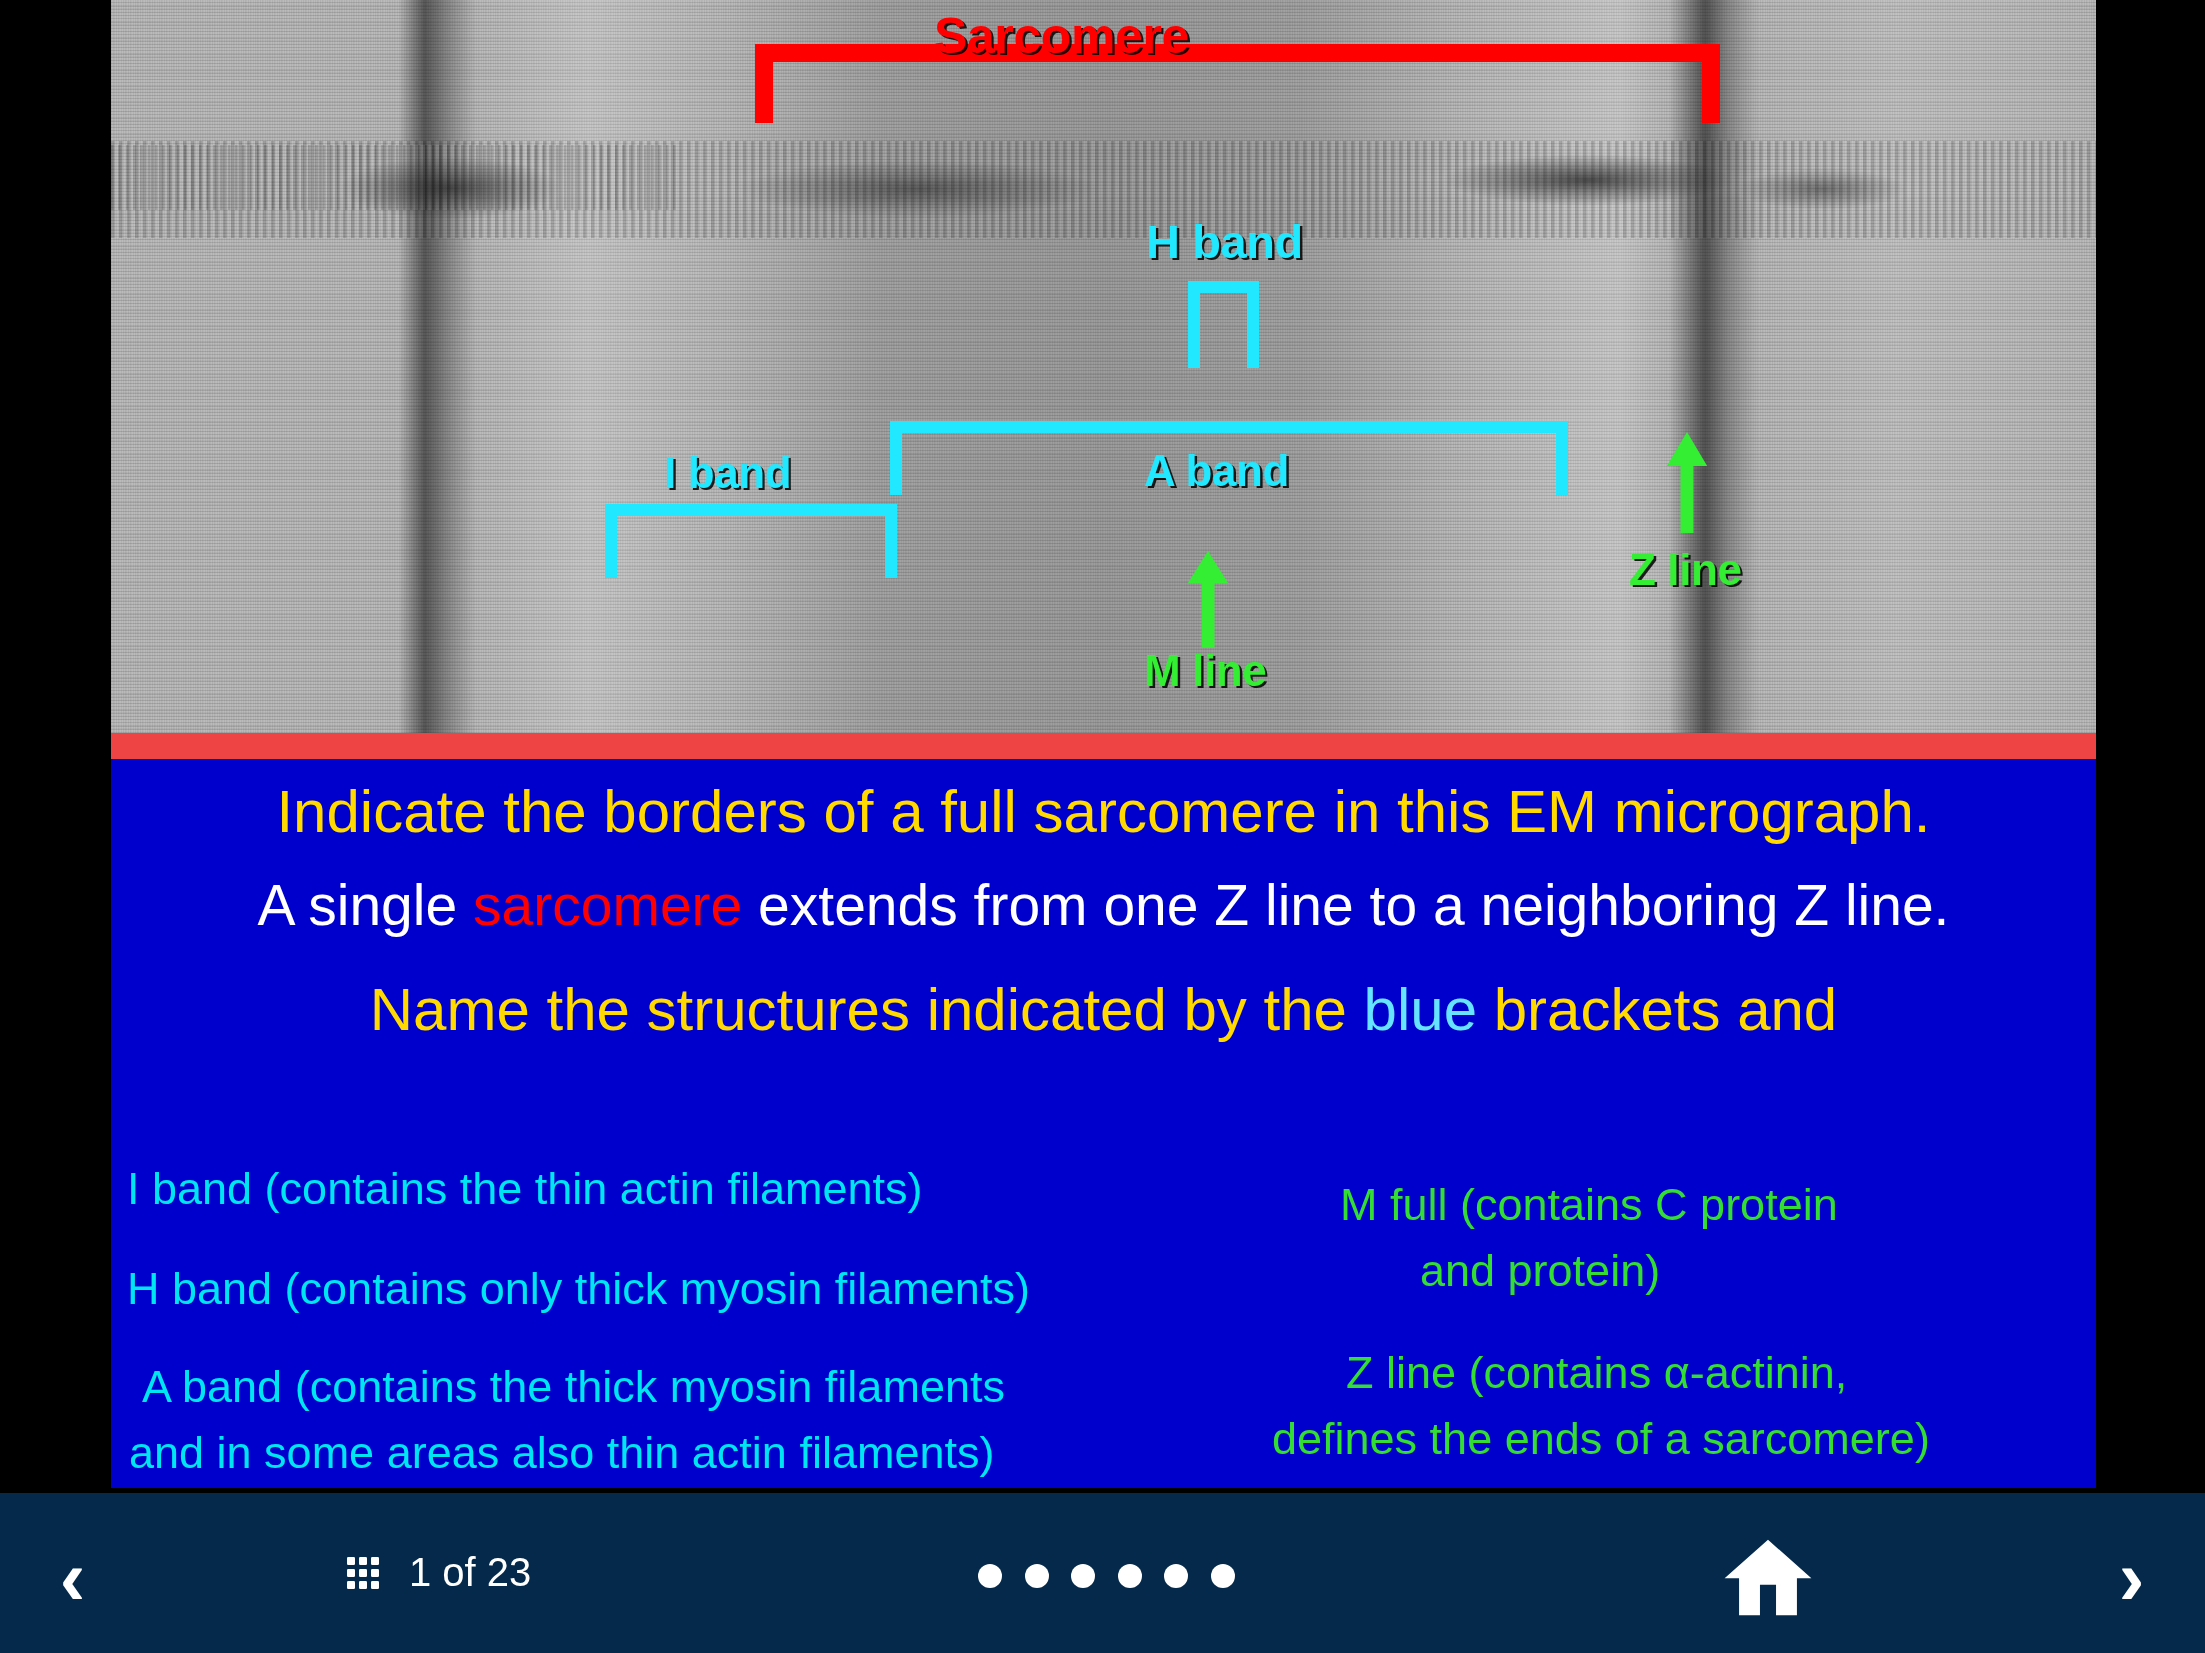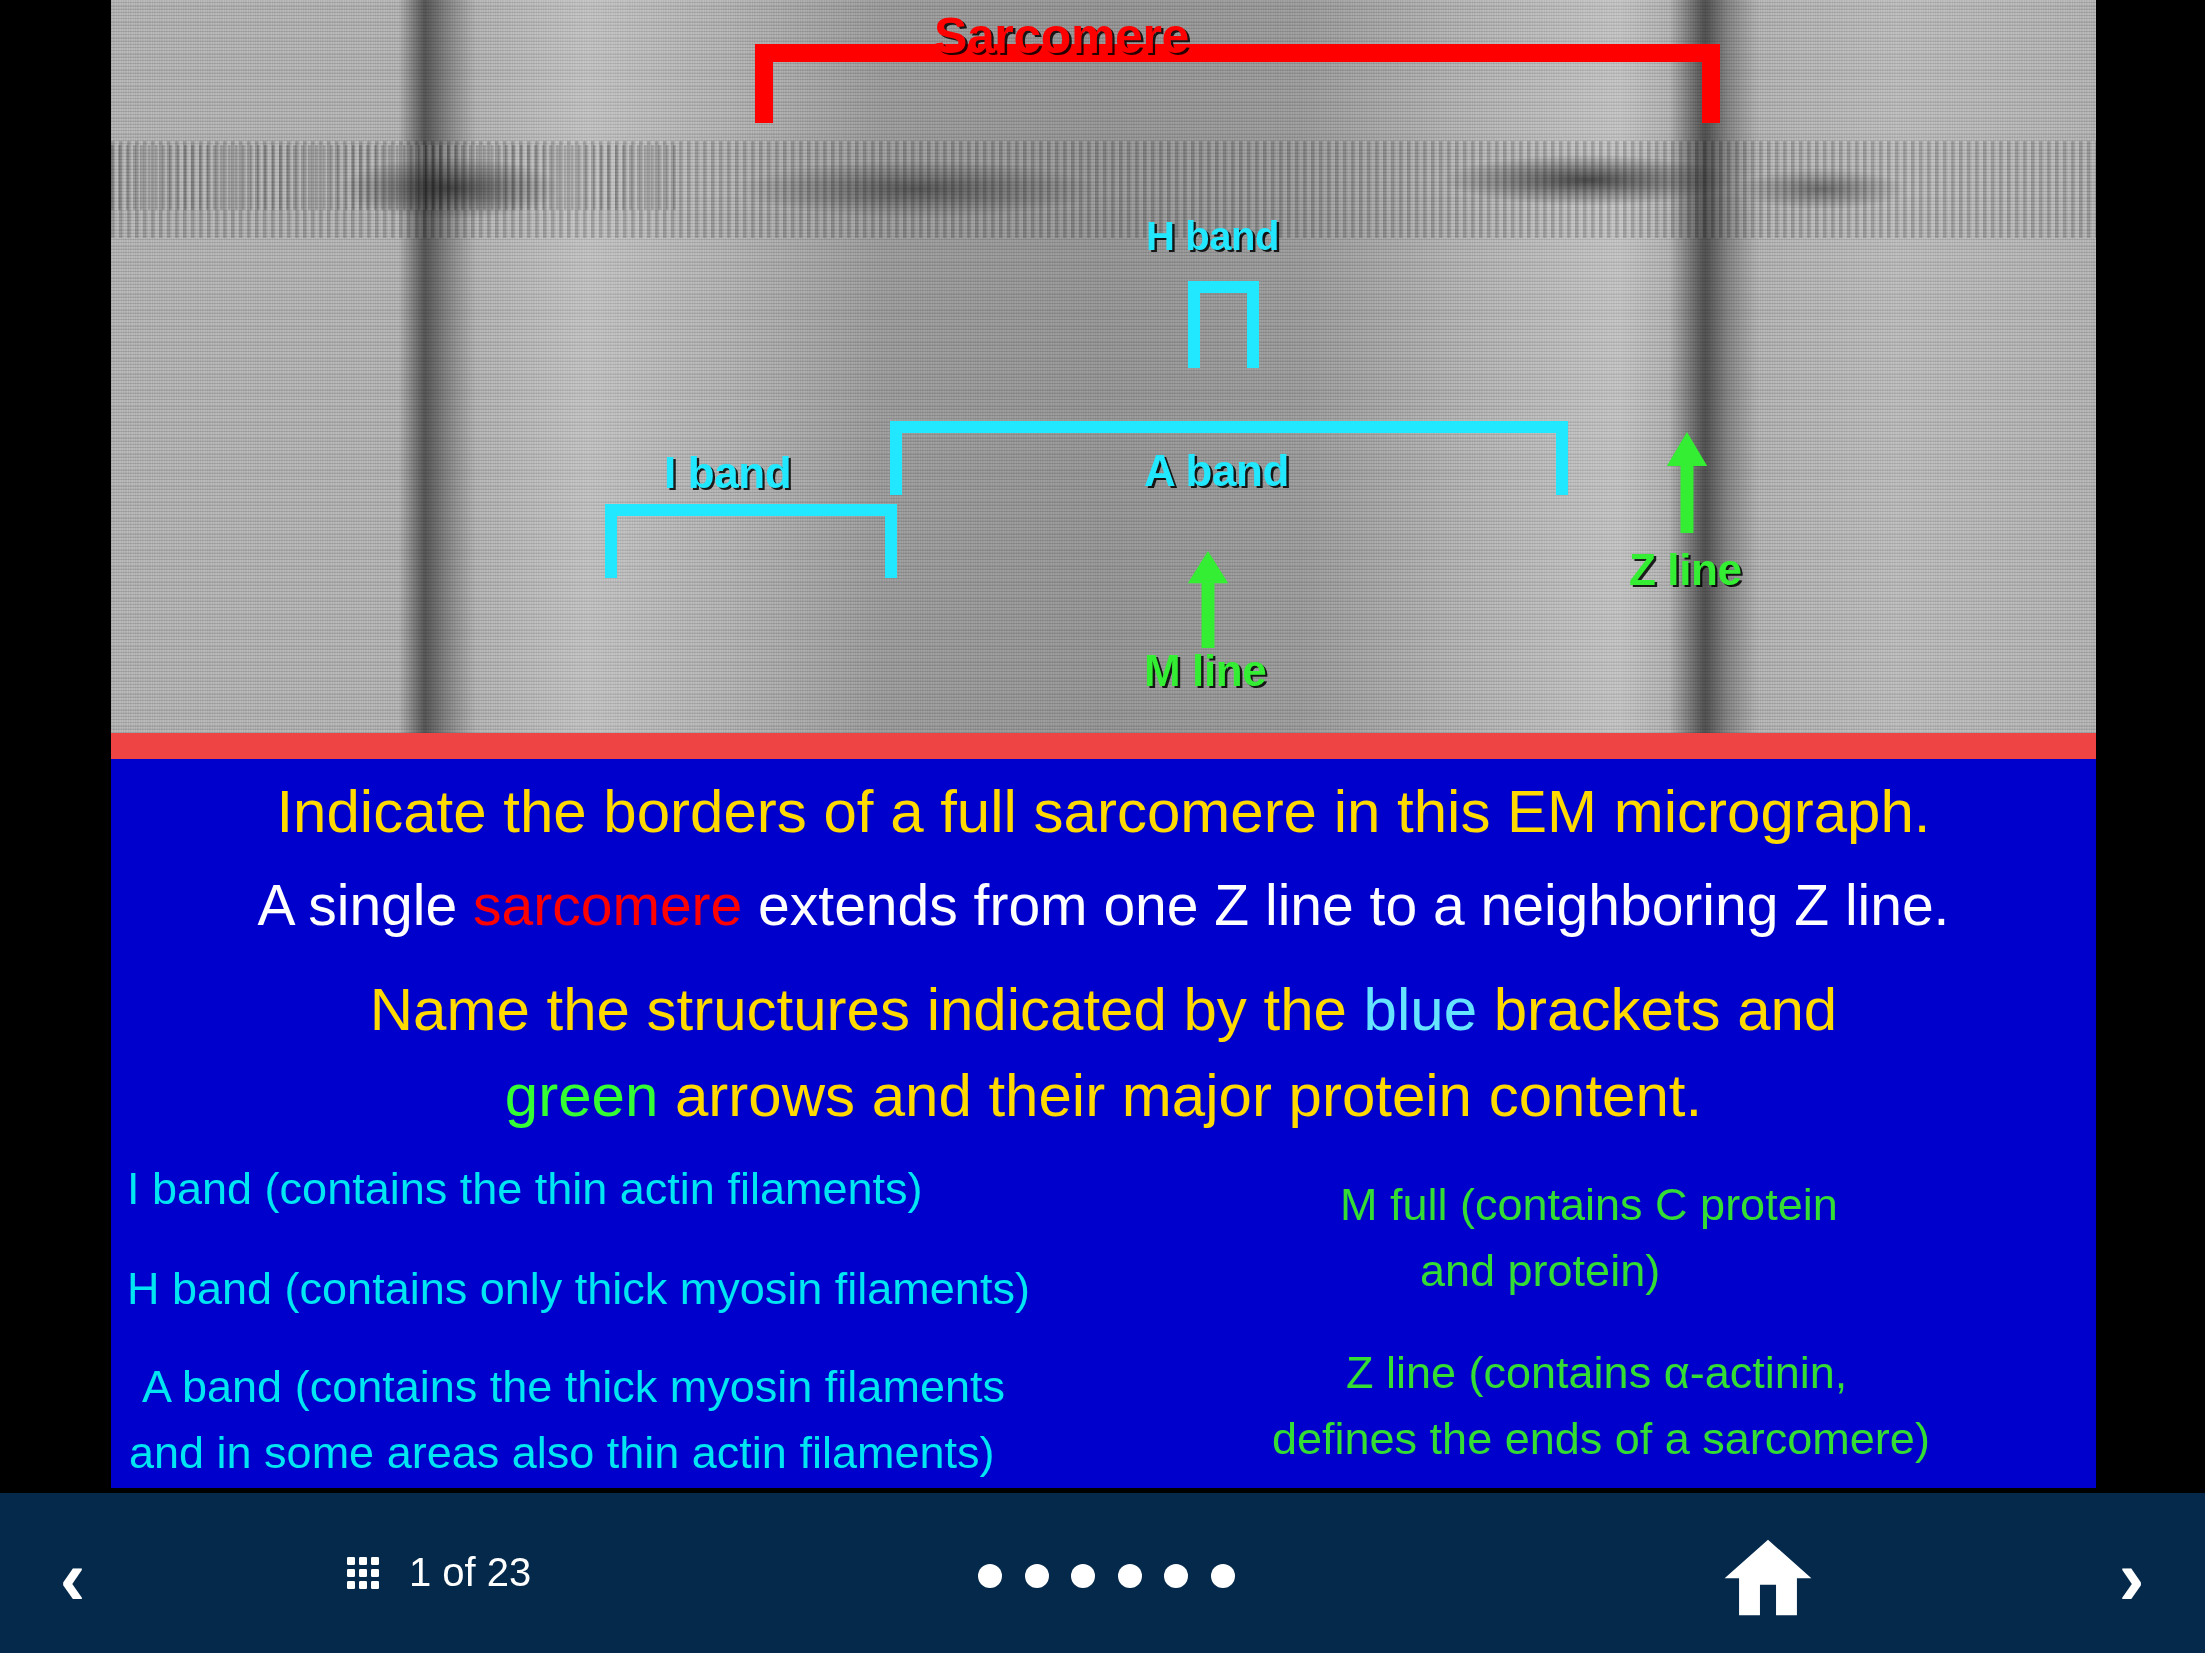--- a/index.html
+++ b/index.html
@@ -197,21 +197,21 @@
     <div id="micrograph">
       <div id="darkpatch-a"></div>
       <div id="mito-band"></div>
 
       <div class="bracket-top" style="left:644px; top:44px; width:965px; height:79px;
                   border-width:18px; border-color:#ff0000;"></div>
       <div class="anno-label" style="left:823px; top:6.5px; font-size:50px; color:#ff0000;">Sarcomere</div>
 
       <div class="bracket-top" style="left:1077px; top:281px; width:71px; height:87px;
                   border-width:12px; border-color:#22e8ff;"></div>
-      <div class="anno-label" style="left:1035px; top:214px; font-size:40px; color:#22e8ff;">H band</div>
+      <div class="anno-label" style="left:1035px; top:214px; font-size:47px; color:#22e8ff;">H band</div>
 
       <div class="bracket-top" style="left:779px; top:421px; width:678px; height:74px;
                   border-width:12px; border-color:#22e8ff;"></div>
       <div class="anno-label" style="left:1033px; top:446px; font-size:44px; color:#22e8ff;">A band</div>
 
       <div class="bracket-top" style="left:494px; top:504px; width:292px; height:74px;
                   border-width:12px; border-color:#22e8ff;"></div>
       <div class="anno-label" style="left:553px; top:448px; font-size:44px; color:#22e8ff;">I band</div>
 
       <svg class="arrow-up" style="left:1075px; top:551px;" width="44" height="97" viewBox="0 0 54 120">
@@ -230,23 +230,20 @@
       <div class="tline q-yellow" style="top:18px; font-size:60px;">Indicate the borders of a full sarcomere in this EM micrograph.</div>
 
       <div class="tline" style="top:113px; font-size:57px;">
         <span class="q-white">A single </span><span class="q-red">sarcomere</span><span class="q-white"> extends from one Z line to a neighboring Z line.</span>
       </div>
 
       <div class="tline" style="top:216px; font-size:60px;">
         <span class="q-yellow">Name the structures indicated by the </span><span class="q-cyan">blue</span><span class="q-yellow"> brackets and</span>
       </div>
 
-      <div class="tline" style="top:302px; font-size:60px;">
-        <span class="q-green">green</span><span class="q-yellow"> arrows and their major protein content.</span>
-      </div>
 
       <div class="ans ans-cyan" style="left:16px; top:404px; font-size:45px;">I band (contains the thin actin filaments)</div>
       <div class="ans ans-cyan" style="left:16px; top:504px; font-size:45px;">H band (contains only thick myosin filaments)</div>
       <div class="ans ans-cyan" style="left:31px; top:602px; font-size:45px;">A band (contains the thick myosin filaments</div>
       <div class="ans ans-cyan" style="left:18px; top:668px; font-size:45px;">and in some areas also thin actin filaments)</div>
 
       <div class="ans ans-green" style="left:1229px; top:420px; font-size:45px;">M full (contains C protein</div>
       <div class="ans ans-green" style="left:1309px; top:486px; font-size:45px;">and protein)</div>
       <div class="ans ans-green" style="left:1235px; top:588px; font-size:45px;">Z line (contains α-actinin,</div>
       <div class="ans ans-green" style="left:1161px; top:654px; font-size:45px;">defines the ends of a sarcomere)</div>

